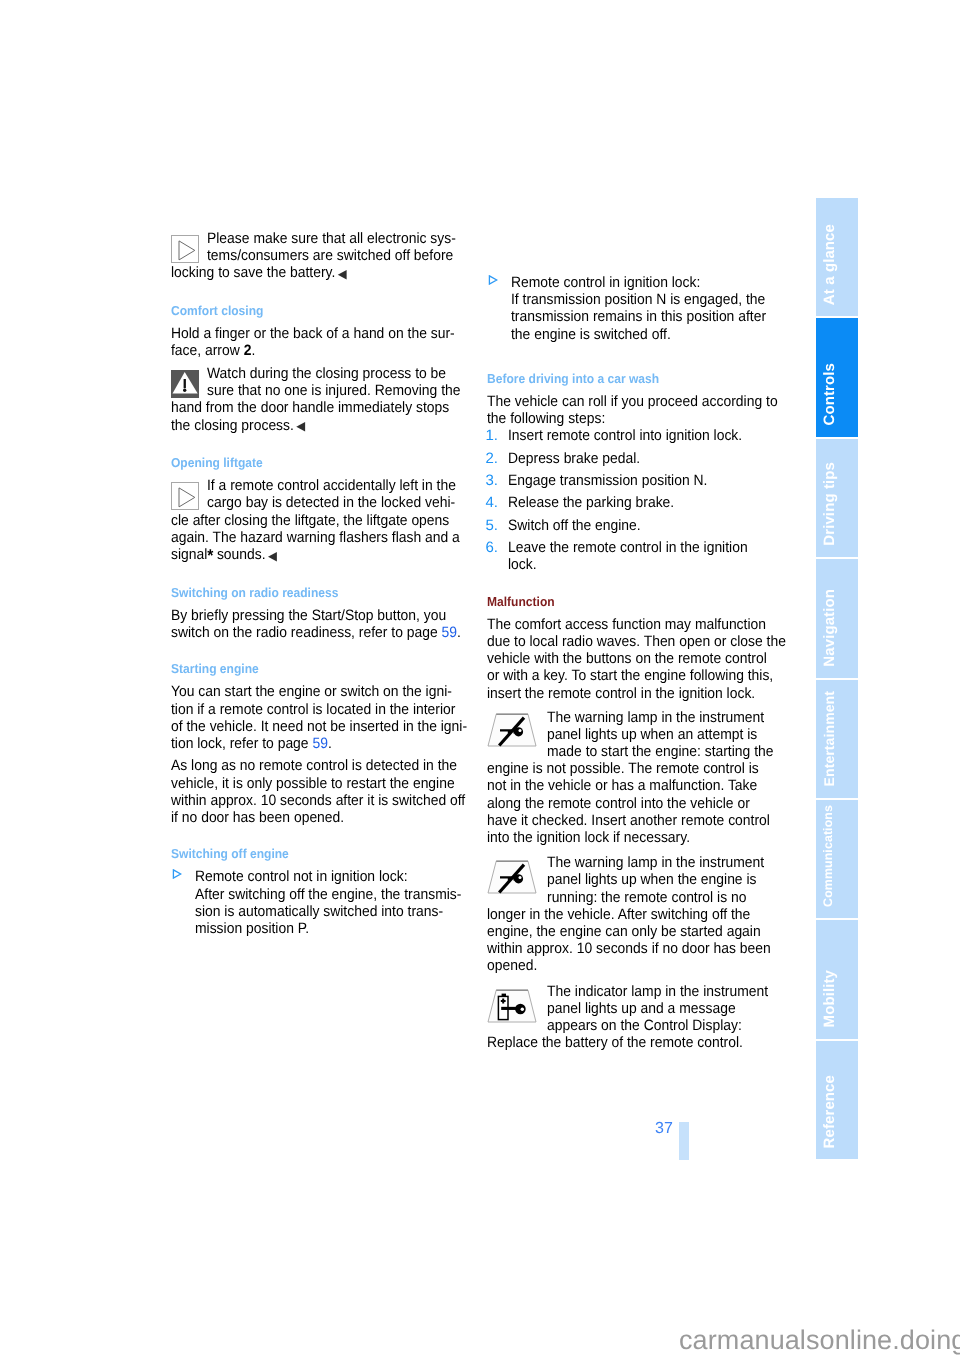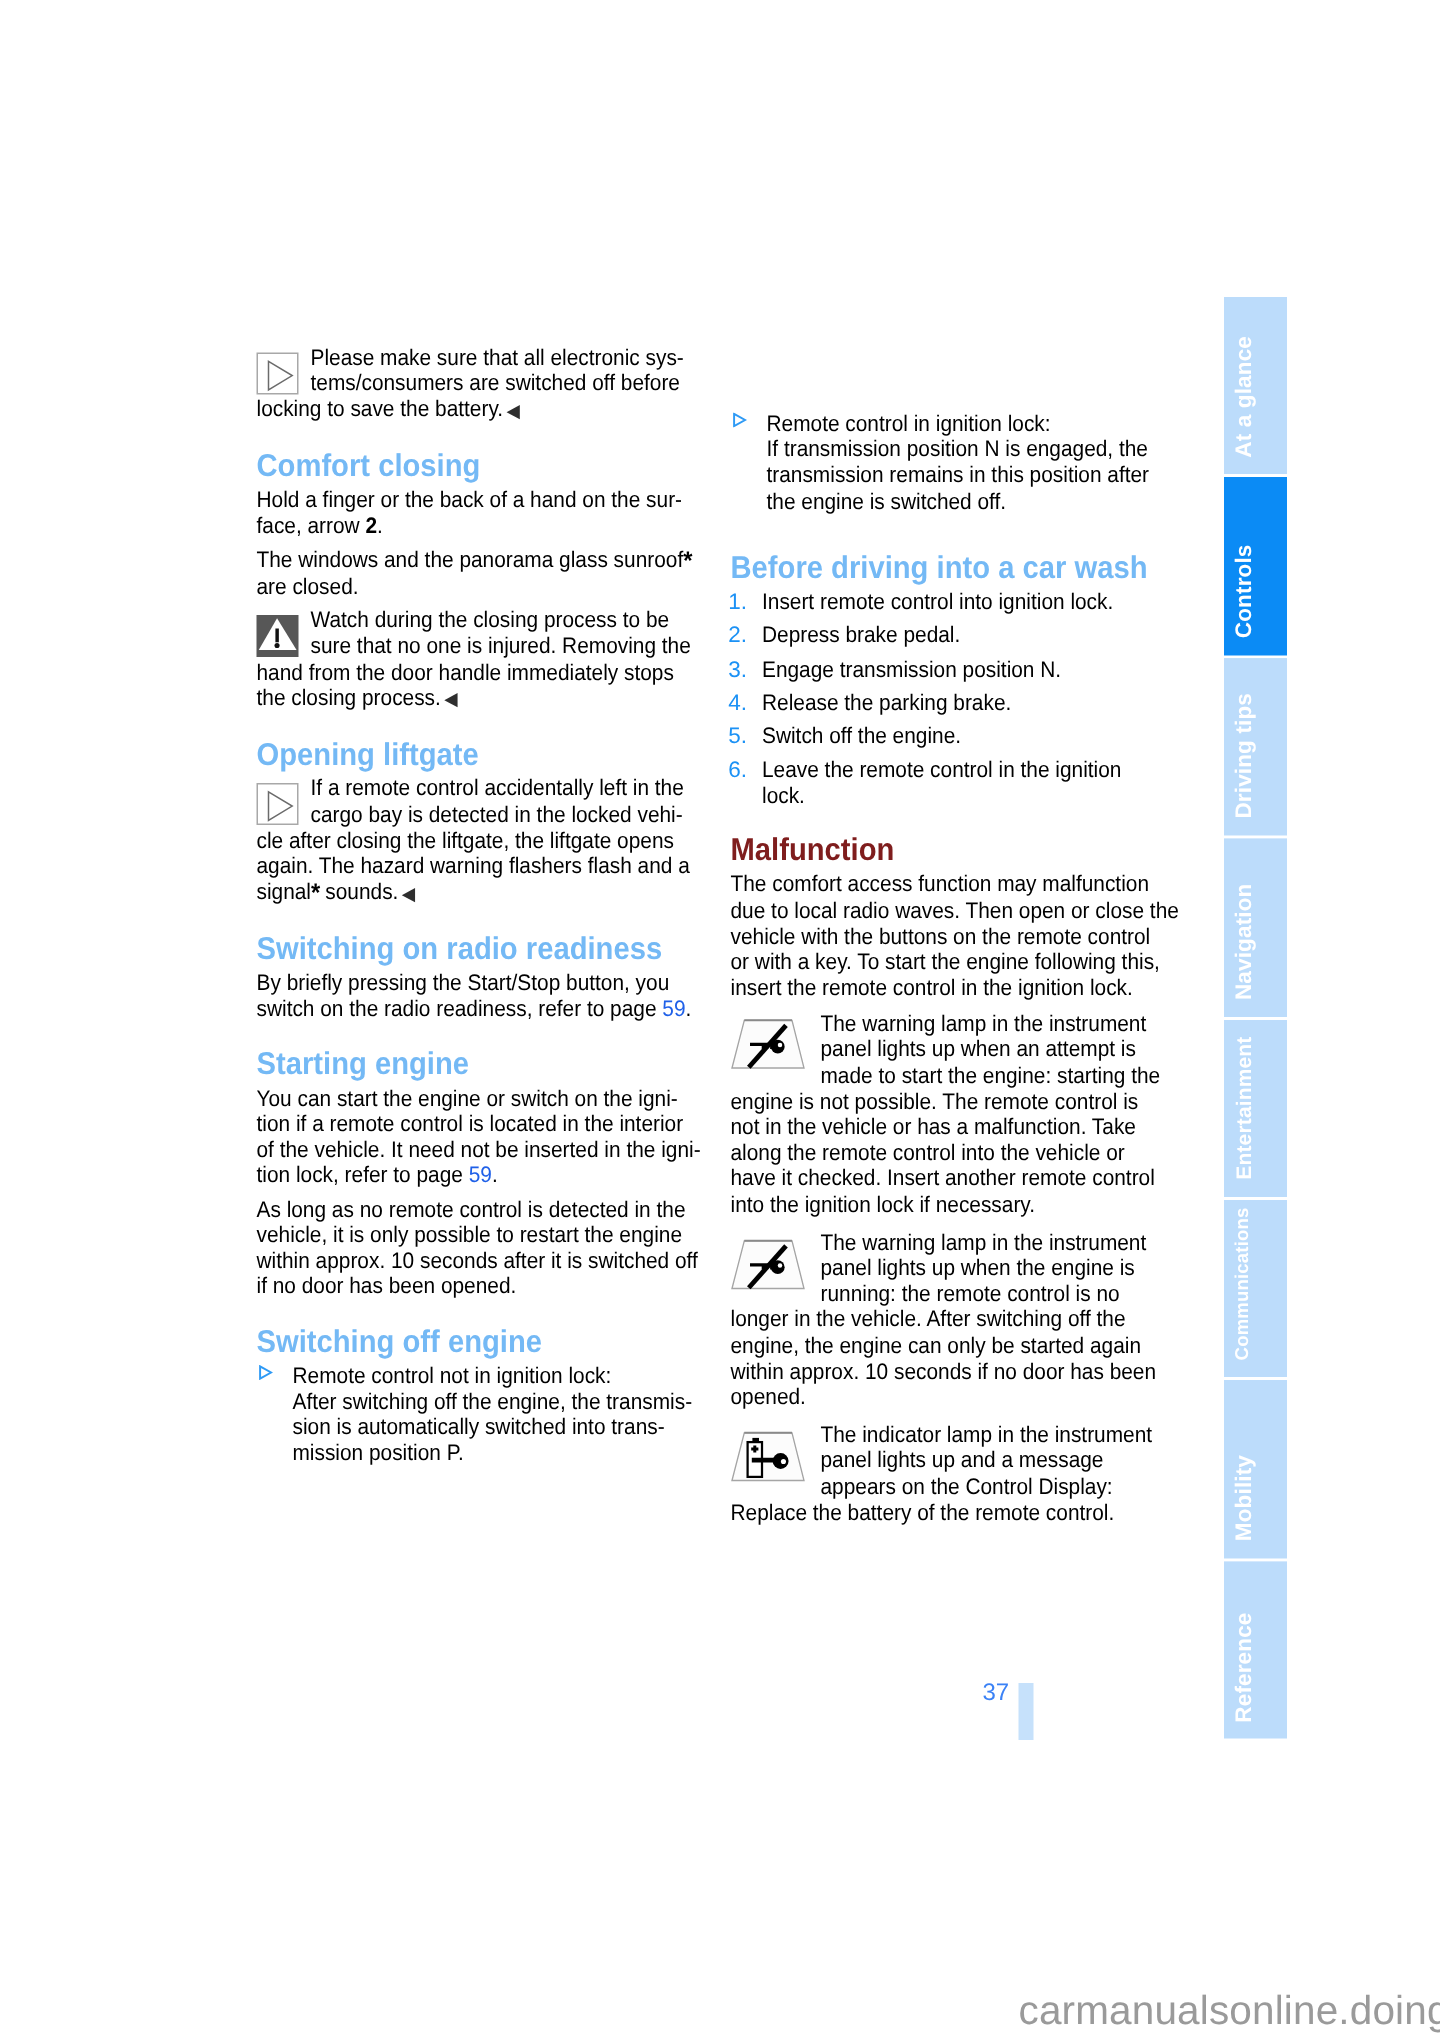--- a/index.html
+++ b/index.html
@@ -5,21 +5,21 @@
   html,body{margin:0;padding:0;background:#ffffff;}
   body{width:960px;height:1358px;font-family:"Liberation Sans",sans-serif;color:#000;-webkit-font-smoothing:antialiased;text-rendering:geometricPrecision;}
   .page{position:relative;width:960px;height:1358px;overflow:hidden;background:#fff;padding-left:39px;}
 
   .col{position:absolute;top:230px;width:300px;font-size:15px;line-height:17.2px;}
   .ln{display:block;white-space:nowrap;}
   .ln>i{display:inline-block;transform:scaleX(0.927);transform-origin:left center;font-style:normal;}
   .colL{left:171px;}
   .colR{left:487px;margin-top:44px;}
 
-  .h2{font-size:21px;line-height:17px;font-weight:bold;color:#74b9f5;margin:19.2px 0 5.9px 0;white-space:nowrap;}
+  .h2{font-size:13px;line-height:17px;font-weight:bold;color:#74b9f5;margin:19.2px 0 5.9px 0;white-space:nowrap;}
   .h2>i{display:inline-block;transform:scaleX(0.927);transform-origin:left center;font-style:normal;}
   .h2.dark{color:#7f1d1d;}
   .p{margin:0 0 5.3px 0;white-space:nowrap;}
 
   
   .note{margin:0 0 5.3px 0;position:relative;}
   .note .ic{position:absolute;left:0;top:5px;display:block;}
   .note .bd{display:block;}
   .note .ln.ind{margin-left:36px;}
   .colR .note .ln.ind{margin-left:59.5px;}
@@ -83,24 +83,20 @@
           <span class="ln ind" data-name="text-line"><i>Please make sure that all electronic sys-</i></span>
           <span class="ln ind" data-name="text-line"><i>tems/consumers are switched off before</i></span>
           <span class="ln" data-name="text-line"><i>locking to save the battery.<span class="end" data-name="note-end-marker">◀</span></i></span>
         </span>
       </div>
     <div class="h2" data-name="heading-comfort-closing"><i>Comfort closing</i></div>
     <div class="p" data-name="para-comfort-1">
         <span class="ln" data-name="text-line"><i>Hold a finger or the back of a hand on the sur-</i></span>
         <span class="ln" data-name="text-line"><i>face, arrow <b class="bold" data-name="emphasis">2</b>.</i></span>
       </div>
-    <div class="p" data-name="para-comfort-2">
-        <span class="ln" data-name="text-line"><i>The windows and the panorama glass sunroof<span class="star" data-name="footnote-asterisk">*</span></i></span>
-        <span class="ln" data-name="text-line"><i>are closed.</i></span>
-      </div>
     <div class="note" data-name="note-warning-closing">
         <span class="ic">
           <span class="warnbox" data-name="warning-triangle-icon"><svg width="28" height="28" viewBox="0 0 28 28">
               <path d="M13.7 2.1 L26.7 23.4 L1.5 23.4 Z" fill="#fff"></path>
               <rect x="12.6" y="9.0" width="2.3" height="9.2" fill="#111"></rect>
               <circle cx="13.7" cy="20.3" r="1.7" fill="#111"></circle>
             </svg></span>
         </span>
         <span class="bd" data-name="note-body">
           <span class="ln ind" data-name="text-line"><i>Watch during the closing process to be</i></span>
@@ -172,20 +168,24 @@
           </span>
           <span class="tx" data-name="list-item-text">
             <span class="ln" data-name="text-line"><i>Remote control in ignition lock:</i></span>
             <span class="ln" data-name="text-line"><i>If transmission position N is engaged, the</i></span>
             <span class="ln" data-name="text-line"><i>transmission remains in this position after</i></span>
             <span class="ln" data-name="text-line"><i>the engine is switched off.</i></span>
           </span>
         </div>
       </div>
     <div class="h2" data-name="heading-car-wash"><i>Before driving into a car wash</i></div>
+    <div class="p nogap" data-name="para-car-wash">
+        <span class="ln" data-name="text-line"><i>The vehicle can roll if you proceed according to</i></span>
+        <span class="ln" data-name="text-line"><i>the following steps:</i></span>
+      </div>
     <div class="ul ol" data-name="list-car-wash-steps">
         <div class="li" data-name="list-item">
           <span class="mk" data-name="step-number">1.</span>
           <span class="tx" data-name="step-text">
             <span class="ln" data-name="text-line"><i>Insert remote control into ignition lock.</i></span>
           </span>
         </div>
         <div class="li" data-name="list-item">
           <span class="mk" data-name="step-number">2.</span>
           <span class="tx" data-name="step-text">

